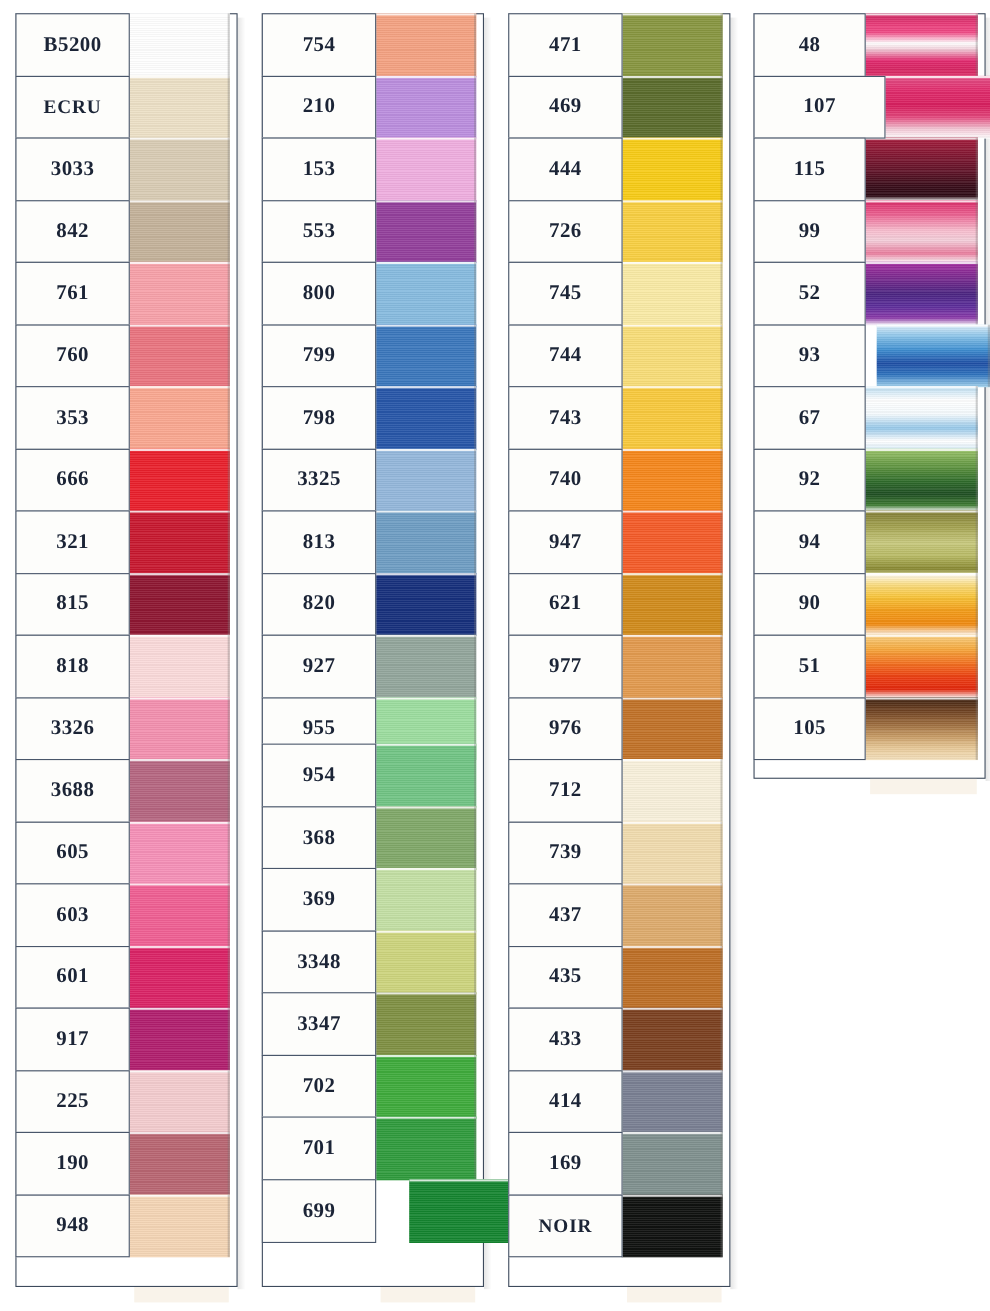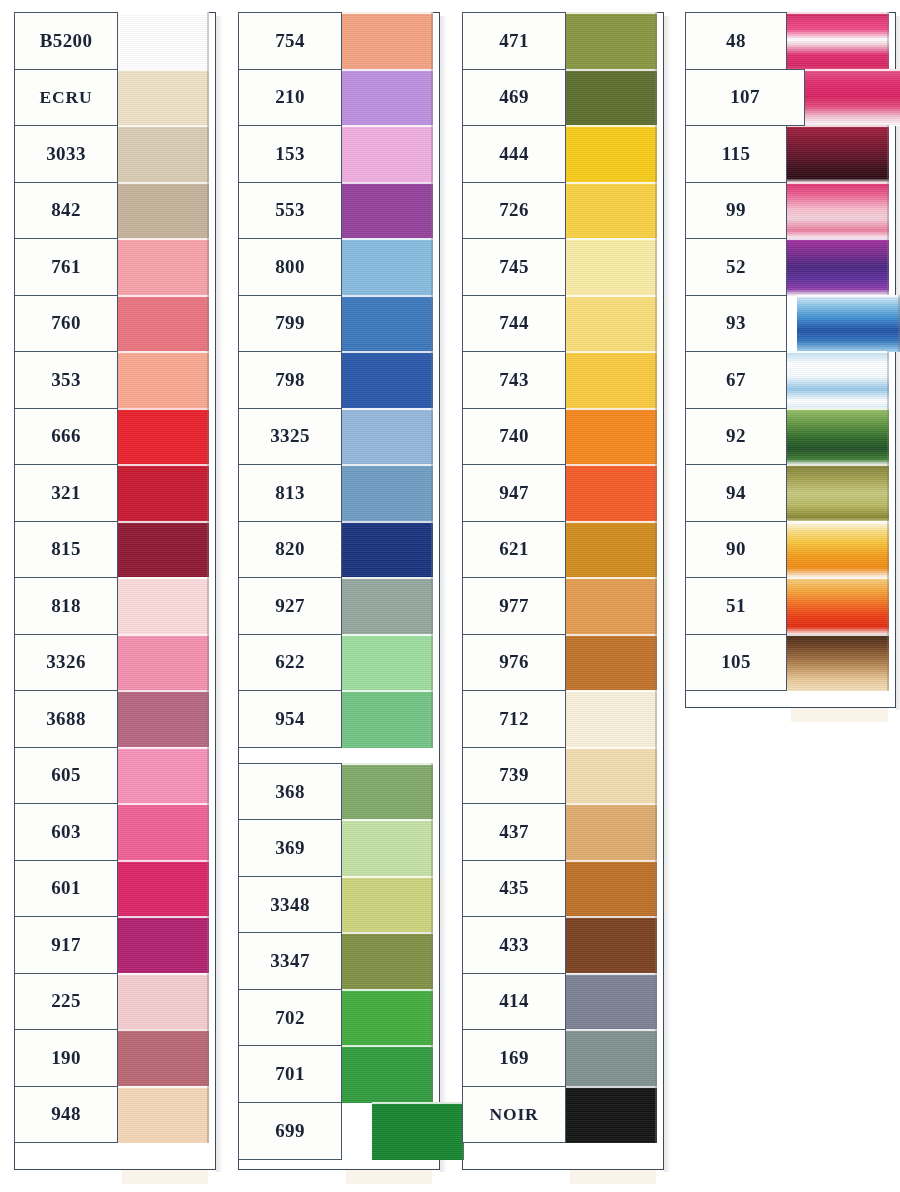--- a/index.html
+++ b/index.html
@@ -318,26 +318,26 @@
             <div class="swatch-edge-right"></div>
           </div>
         </div>
         <div class="color-row" style="height: 57.8px; margin-top: -1.3px;">
           <div class="row-label" style="width: 104px; height: 57.8px;">927</div>
           <div class="row-swatch" title="927" style="width: 92px; height: 57.8px; background: rgb(147, 166, 156);">
             <div class="swatch-edge-right"></div>
           </div>
         </div>
         <div class="color-row" style="height: 57.8px; margin-top: -1.3px;">
-          <div class="row-label" style="width: 104px; height: 57.8px;">622</div>
+          <div class="row-label" style="width: 104px; height: 57.8px;">955</div>
           <div class="row-swatch" title="955" style="width: 92px; height: 57.8px; background: rgb(155, 220, 158);">
             <div class="swatch-edge-right"></div>
           </div>
         </div>
-        <div class="color-row" style="height: 74px; margin-top: -1.3px;">
+        <div class="color-row" style="height: 44px; margin-top: -1.3px; align-items: flex-end;">
           <div class="row-label" style="width: 104px; height: 57.8px;">954</div>
           <div class="row-swatch" title="954" style="width: 92px; height: 57.8px; background: rgb(112, 195, 131);">
             <div class="swatch-edge-right"></div>
           </div>
         </div>
         <div class="color-row" style="height: 57.8px; margin-top: -1.3px;">
           <div class="row-label" style="width: 104px; height: 57.8px;">368</div>
           <div class="row-swatch" title="368" style="width: 92px; height: 57.8px; background: rgb(127, 167, 104);">
             <div class="swatch-edge-right"></div>
           </div>

